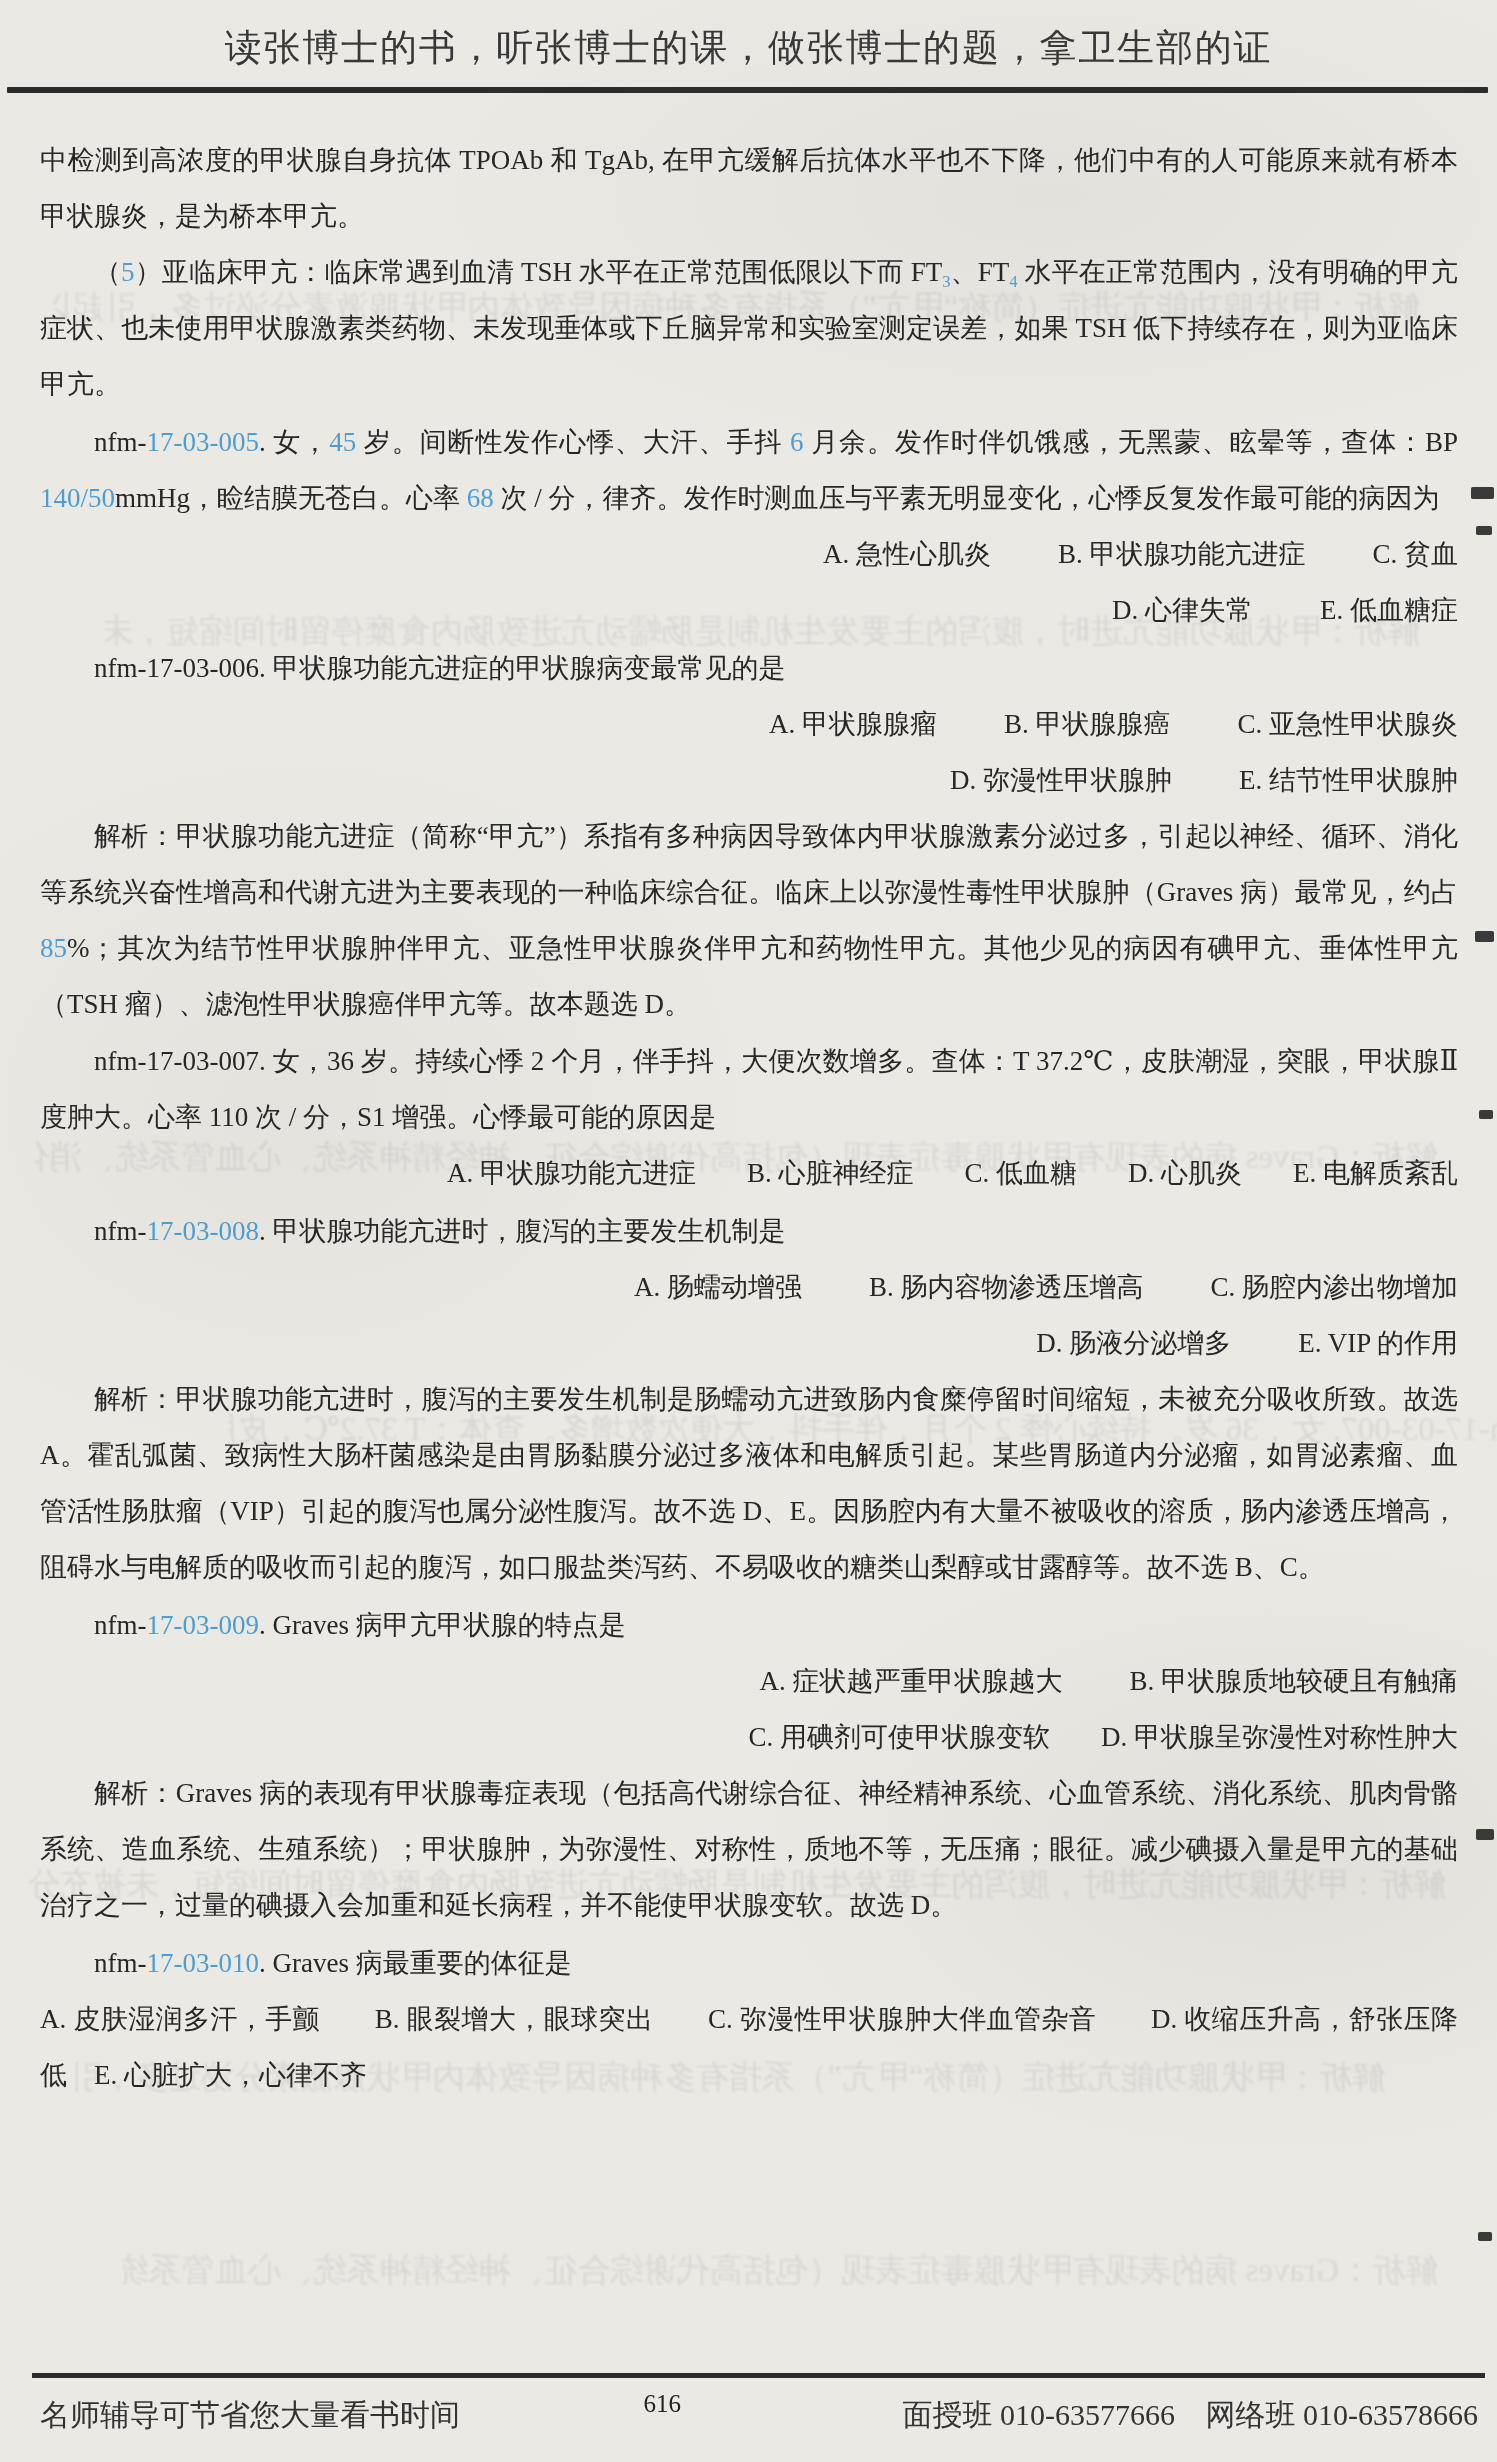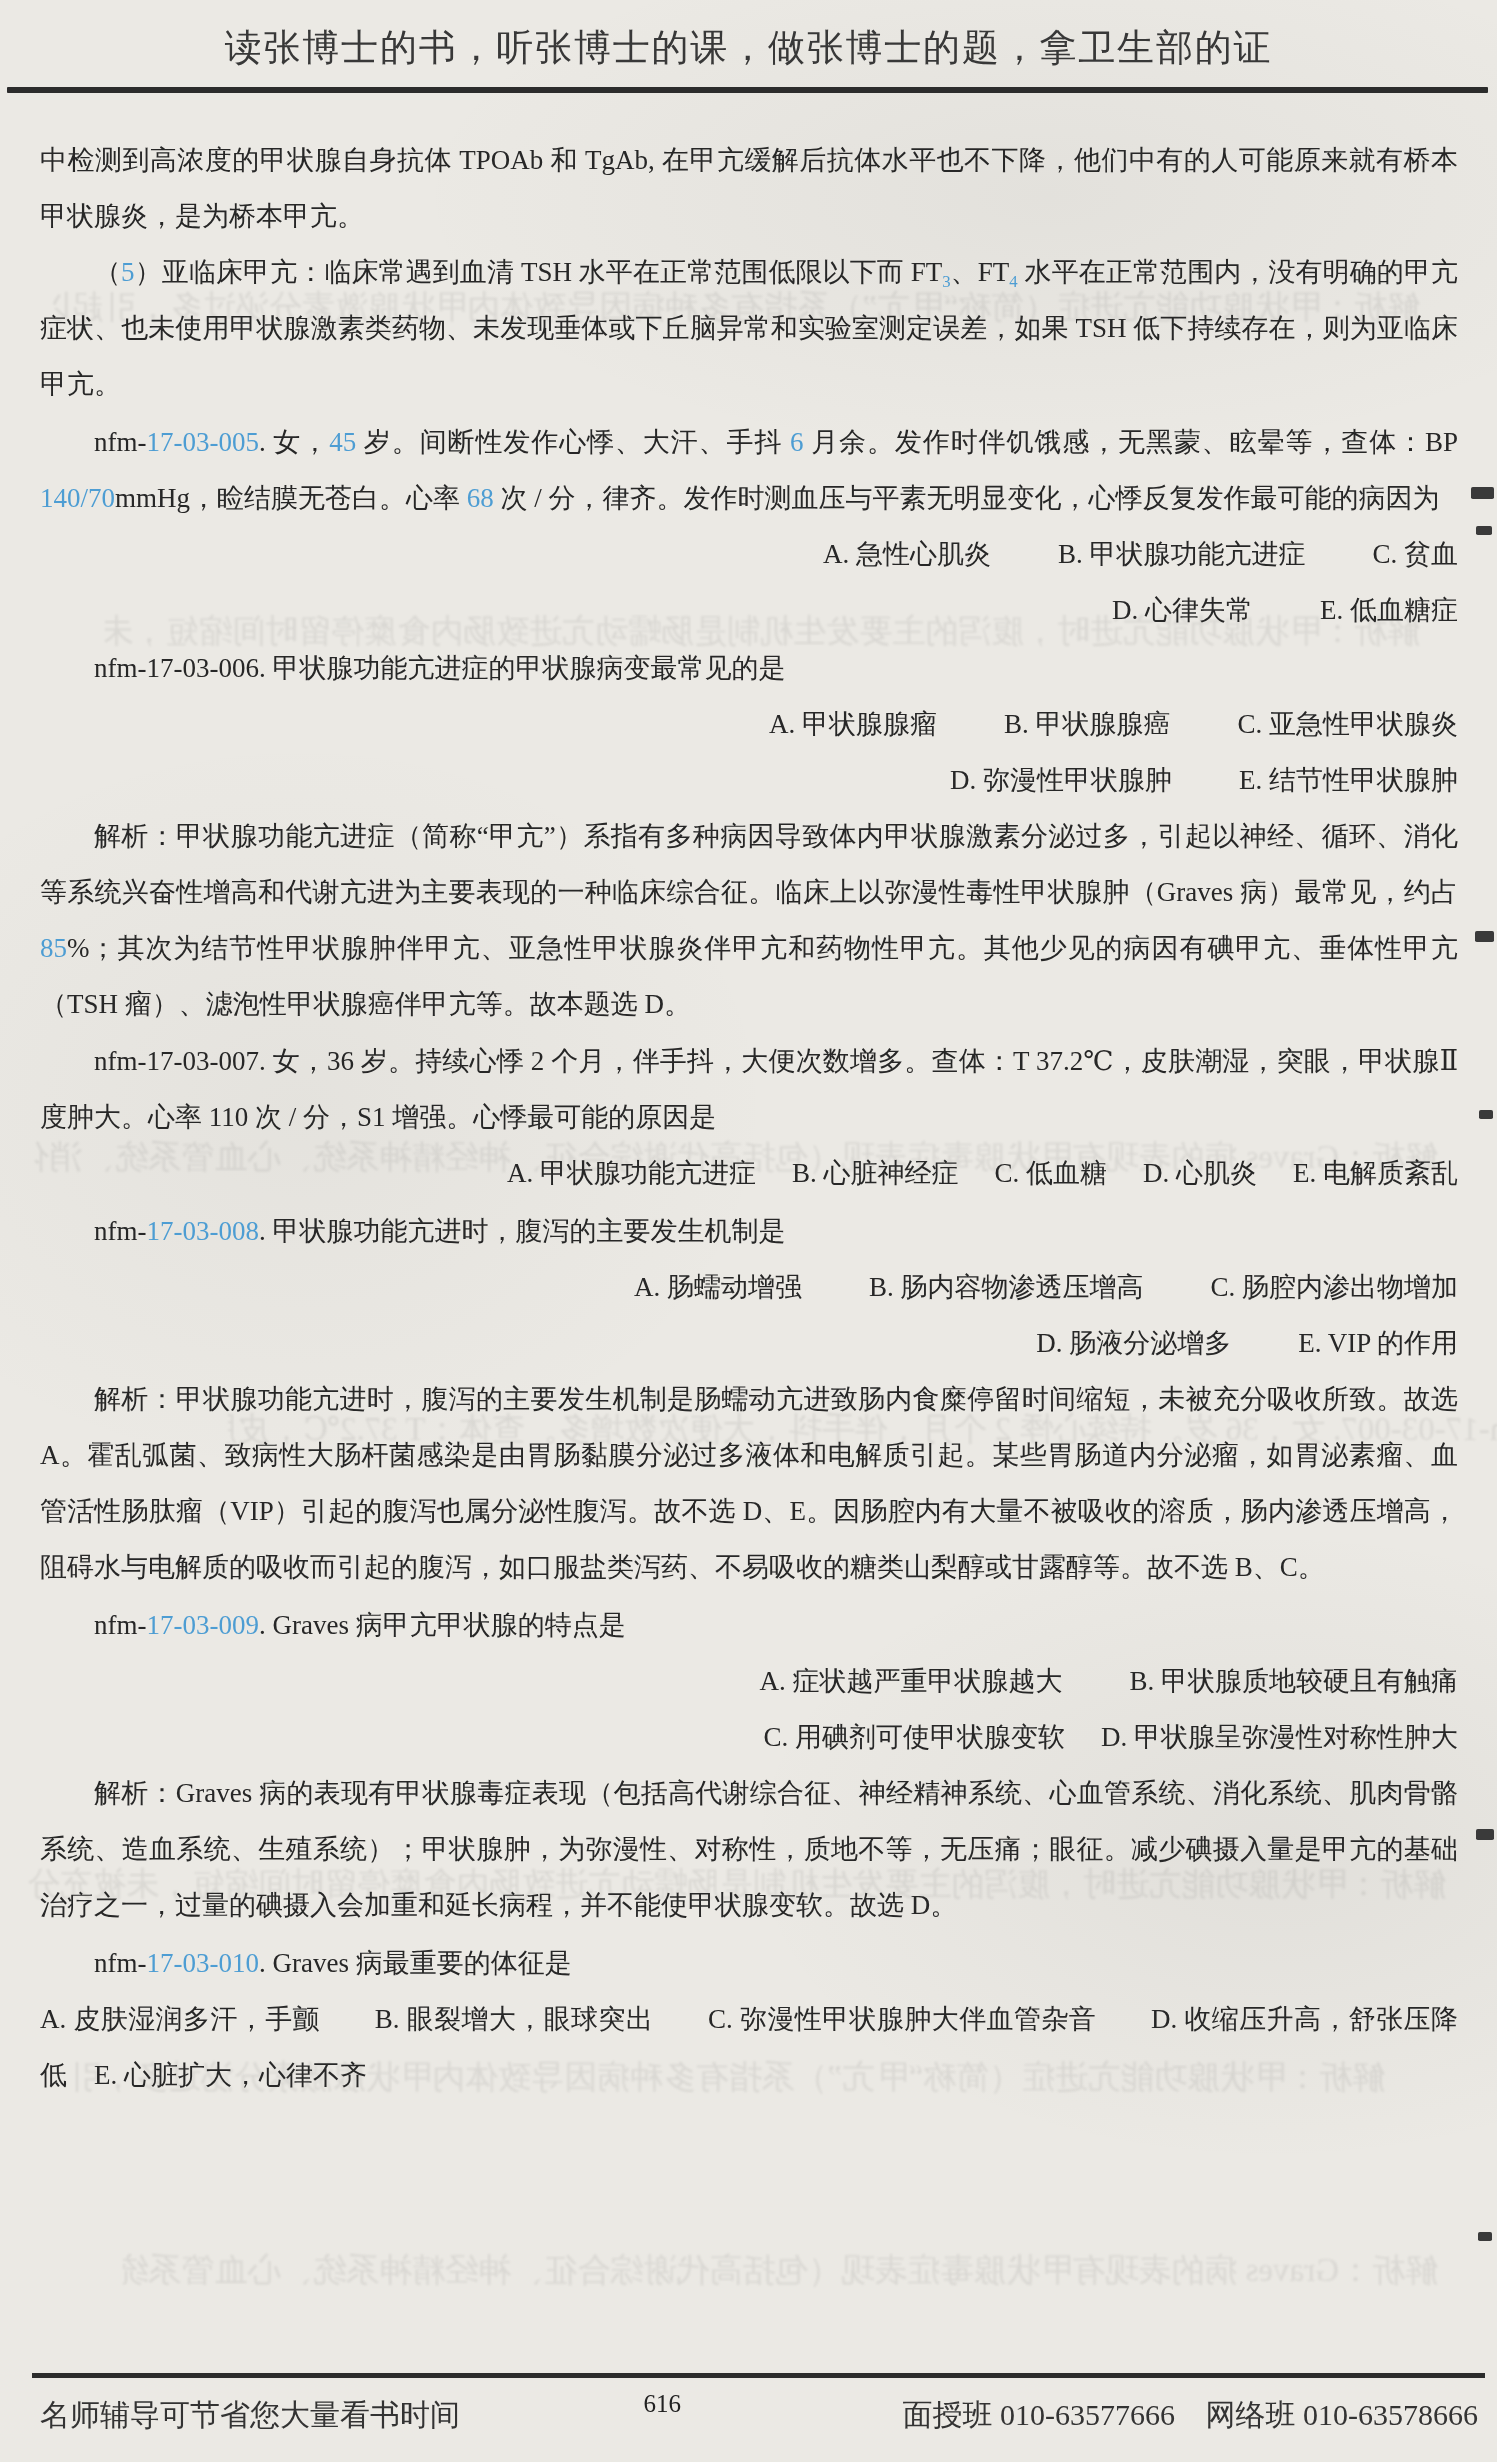--- a/index.html
+++ b/index.html
@@ -24,21 +24,21 @@
   .content{
     position:relative;z-index:2;
     padding:39px 39px 0 40px;
     font-size:27px;line-height:56px;
     text-align:justify;
   }
   .blk{margin:0;}
   .indent{text-indent:2em;}
   .q{margin-top:1.8px;}
   .opt-row{display:flex;gap:67px;padding-left:58px;white-space:nowrap;text-align:left;justify-content:flex-end;}
-  .opt-row.tight{gap:36px;}
+  .opt-row.tight{gap:51px;}
   .blue{color:#4d9dd3;}
   sub.subnum{font-size:0.62em;line-height:0;}
   
   .footer{position:absolute;z-index:2;left:0;right:0;bottom:26px;}
   .ftr-rule{margin:0 12.3px 12.3px 32px;height:4.4px;background:#2c2c2c;}
   .ftr-row{position:relative;height:46px;font-size:30px;color:#333;}
   .ftr-left{position:absolute;left:40px;top:5.3px;}
   .ftr-page{position:absolute;left:50%;transform:translateX(-105px);top:0;font-size:25px;color:#222;}
   .ftr-right{position:absolute;right:19px;top:5.3px;}
   .ftr-right span{margin-left:23px;}
@@ -91,21 +91,21 @@
     <div class="hdr-slogan">读张博士的书，听张博士的课，做张博士的题，拿卫生部的证</div>
     <div class="hdr-rule"></div>
   </div>
 
   <div class="content">
 
     <p class="blk"><span>中检测到高浓度的甲状腺自身抗体 TPOAb 和 TgAb, 在甲亢缓解后抗体水平也不下降，他们中有的人可能原来就有桥本甲状腺炎，是为桥本甲亢。</span></p>
 
     <p class="blk indent"><span>（</span><span class="blue">5</span><span>）亚临床甲亢：临床常遇到血清 TSH 水平在正常范围低限以下而 FT</span><sub class="subnum blue">3</sub><span>、FT</span><sub class="subnum blue">4</sub><span> 水平在正常范围内，没有明确的甲亢症状、也未使用甲状腺激素类药物、未发现垂体或下丘脑异常和实验室测定误差，如果 TSH 低下持续存在，则为亚临床甲亢。</span></p>
 
-    <p class="blk indent q"><span>nfm-</span><span class="blue">17-03-005</span><span>. 女，</span><span class="blue">45</span><span> 岁。间断性发作心悸、大汗、手抖 </span><span class="blue">6</span><span> 月余。发作时伴饥饿感，无黑蒙、眩晕等，查体：BP </span><span class="blue">140/70</span><span>mmHg，睑结膜无苍白。心率 </span><span class="blue">68</span><span> 次 / 分，律齐。发作时测血压与平素无明显变化，心悸反复发作最可能的病因为</span></p>
+    <p class="blk indent q"><span>nfm-</span><span class="blue">17-03-005</span><span>. 女，</span><span class="blue">45</span><span> 岁。间断性发作心悸、大汗、手抖 </span><span class="blue">6</span><span> 月余。发作时伴饥饿感，无黑蒙、眩晕等，查体：BP </span><span class="blue">140/50</span><span>mmHg，睑结膜无苍白。心率 </span><span class="blue">68</span><span> 次 / 分，律齐。发作时测血压与平素无明显变化，心悸反复发作最可能的病因为</span></p>
     <div class="opt-row">
         <span class="opt">A. 急性心肌炎</span>
         <span class="opt">B. 甲状腺功能亢进症</span>
         <span class="opt">C. 贫血</span>
       </div>
     <div class="opt-row">
         <span class="opt">D. 心律失常</span>
         <span class="opt">E. 低血糖症</span>
       </div>
 

